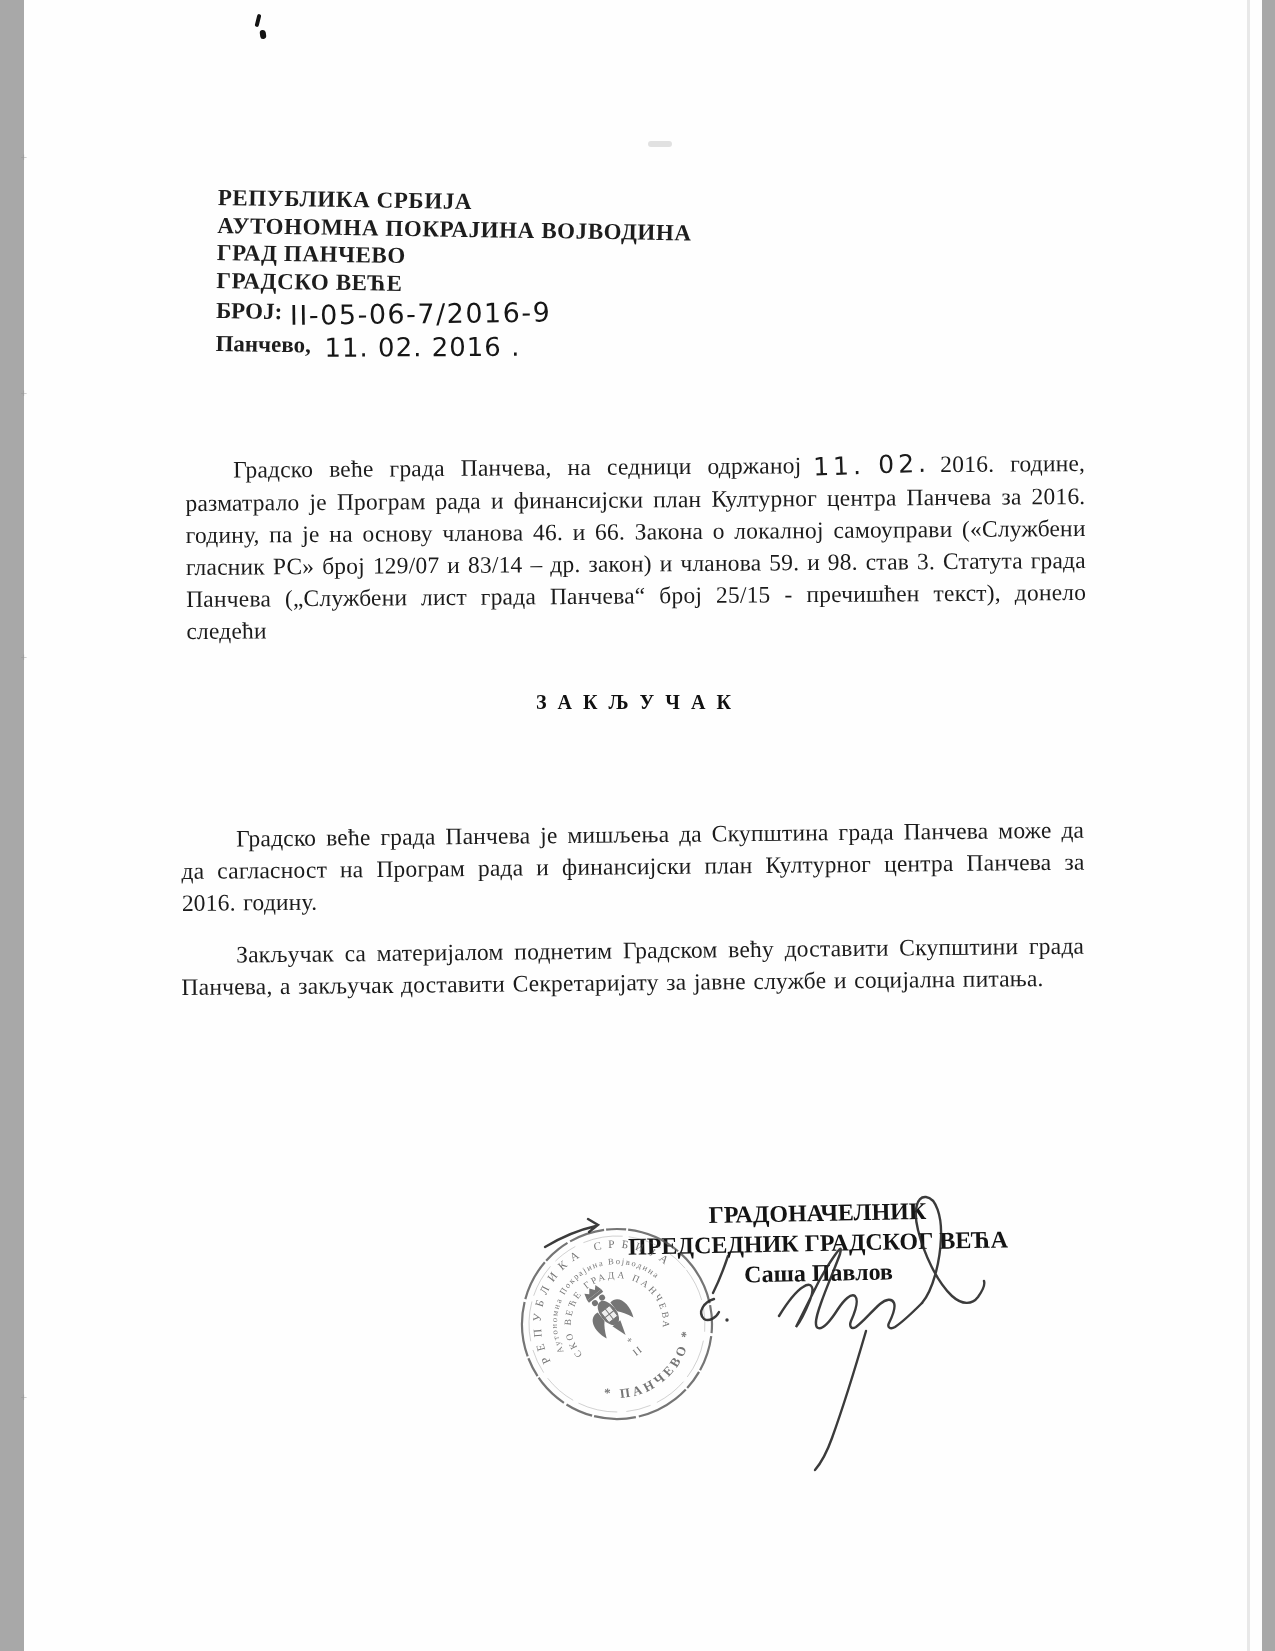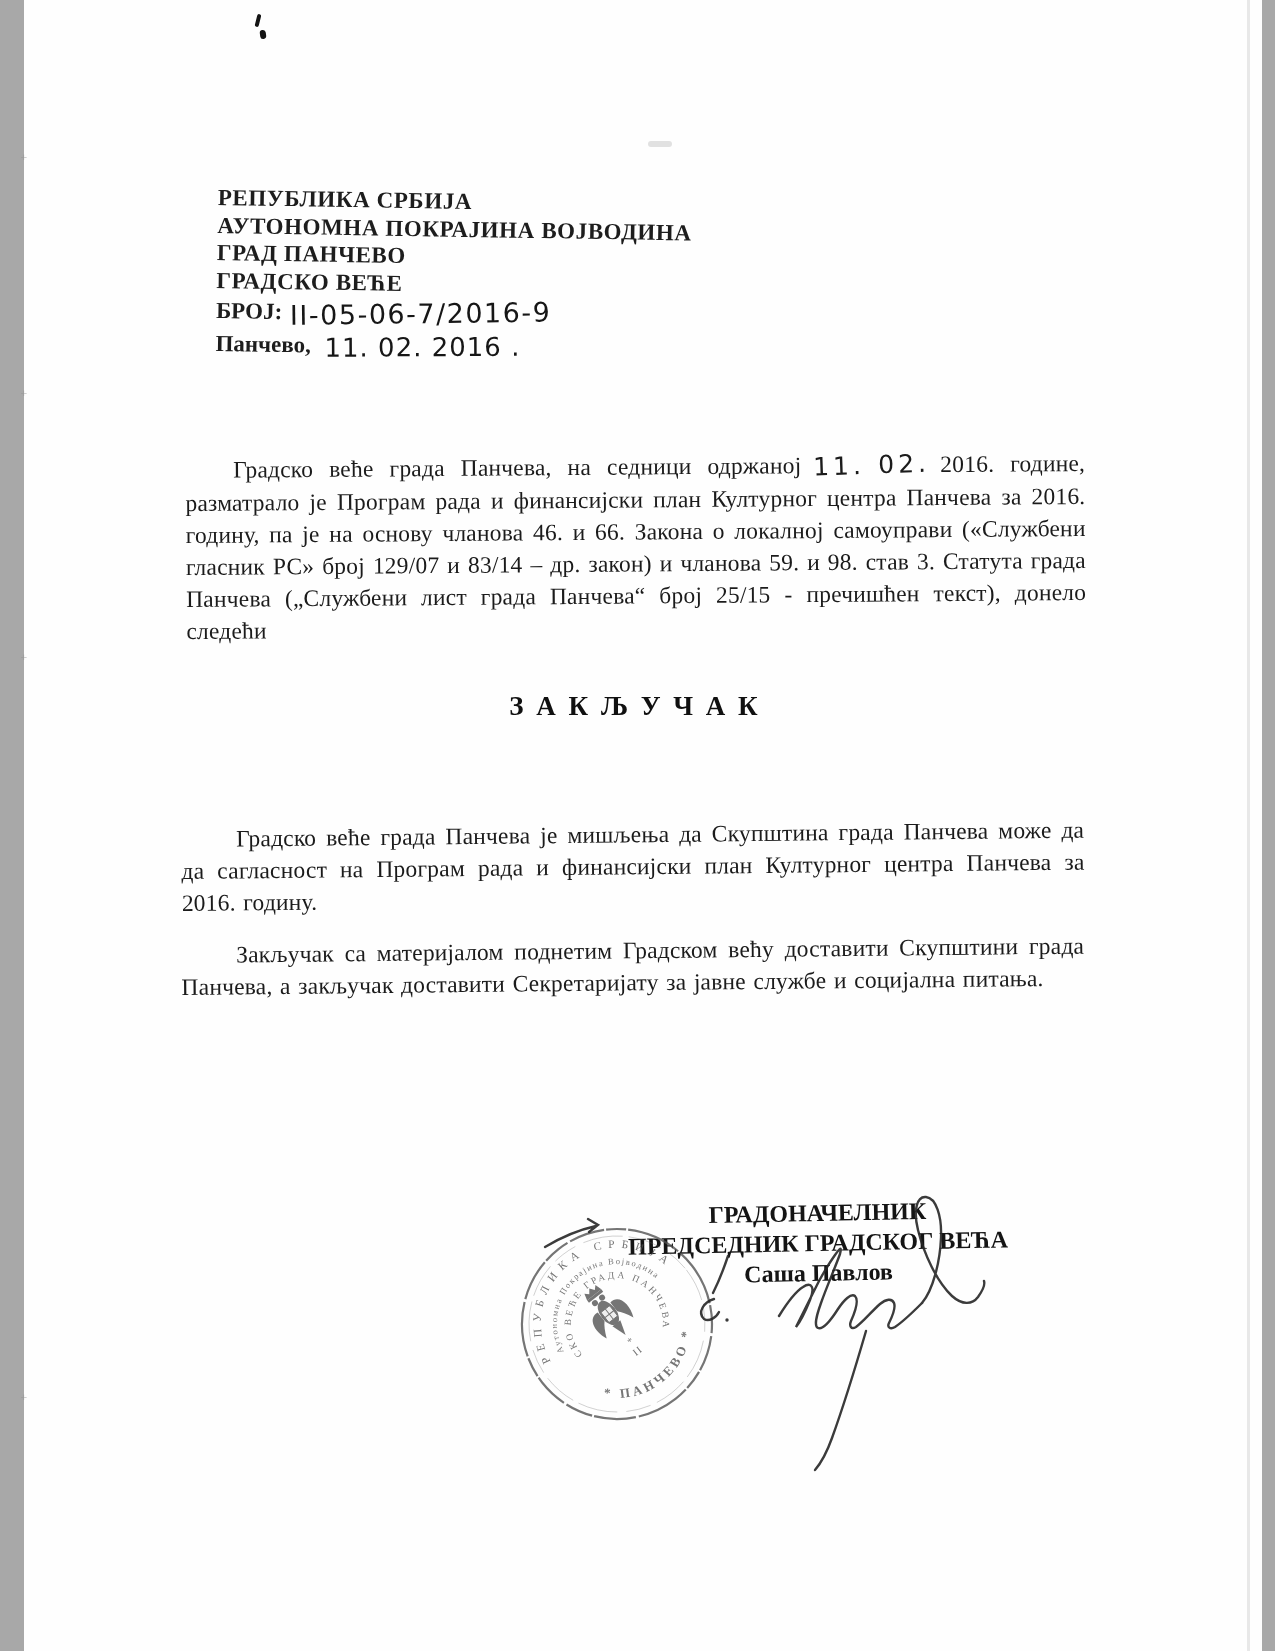--- a/index.html
+++ b/index.html
@@ -34,21 +34,21 @@
     transform-origin:left top;
   }
   .p1{left:185px;top:430px;width:900px;text-indent:48px;transform:rotate(-0.45deg);}
   .p2{left:181px;top:799px;width:903px;text-indent:55px;transform:rotate(-0.6deg);}
   .p3{left:181px;top:915px;width:903px;text-indent:55px;transform:rotate(-0.6deg);}
   .inline-hand{display:inline-block;font-family:"DejaVu Sans",sans-serif;font-size:25px;letter-spacing:4px;
     padding:0 10px 0 12px;transform:rotate(-1.5deg);text-indent:0;vertical-align:-1px;}
 
   .heading{
     position:absolute;left:185px;top:691px;width:900px;text-align:center;
-    font-weight:bold;font-size:27px;letter-spacing:3px;color:#101010;
+    font-weight:bold;font-size:20px;letter-spacing:3px;color:#101010;
   }
 
   .sig-block{
     position:absolute;left:593px;top:1198px;width:450px;text-align:center;
     font-weight:bold;font-size:24px;line-height:30px;color:#141414;
     transform:rotate(-1.1deg);white-space:nowrap;
   }
 
   svg.overlay{position:absolute;left:0;top:0;pointer-events:none;}
   .stamp-text{font-family:"Liberation Serif",serif;fill:#4f4f4f;}

